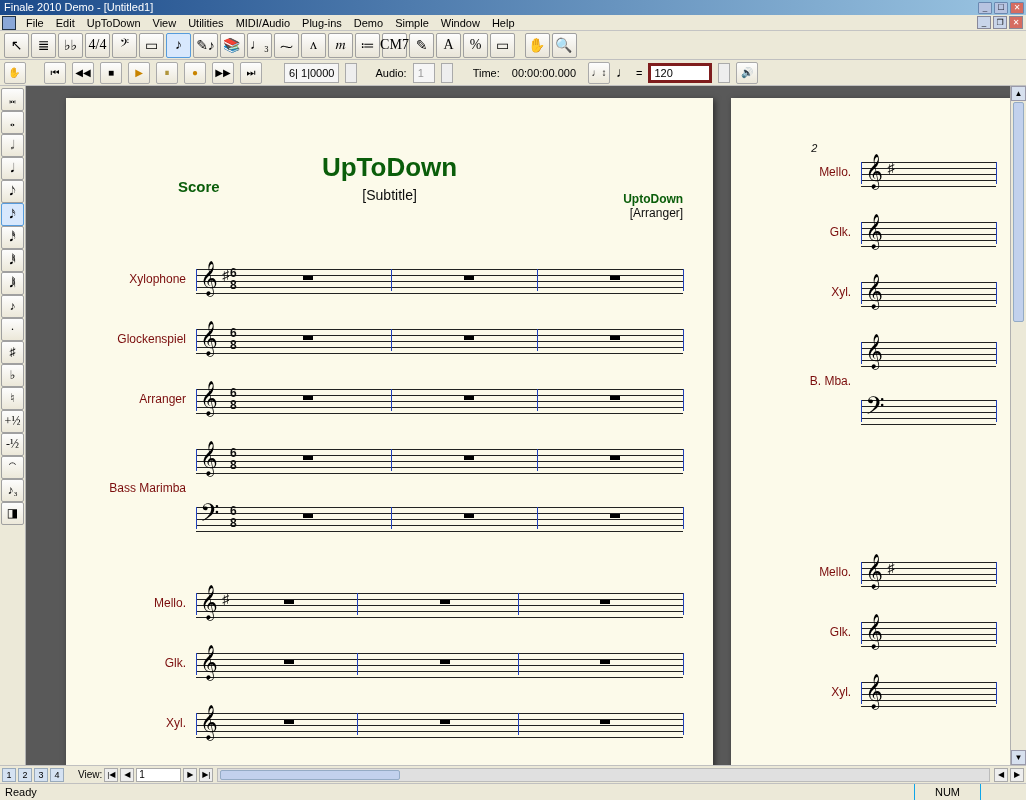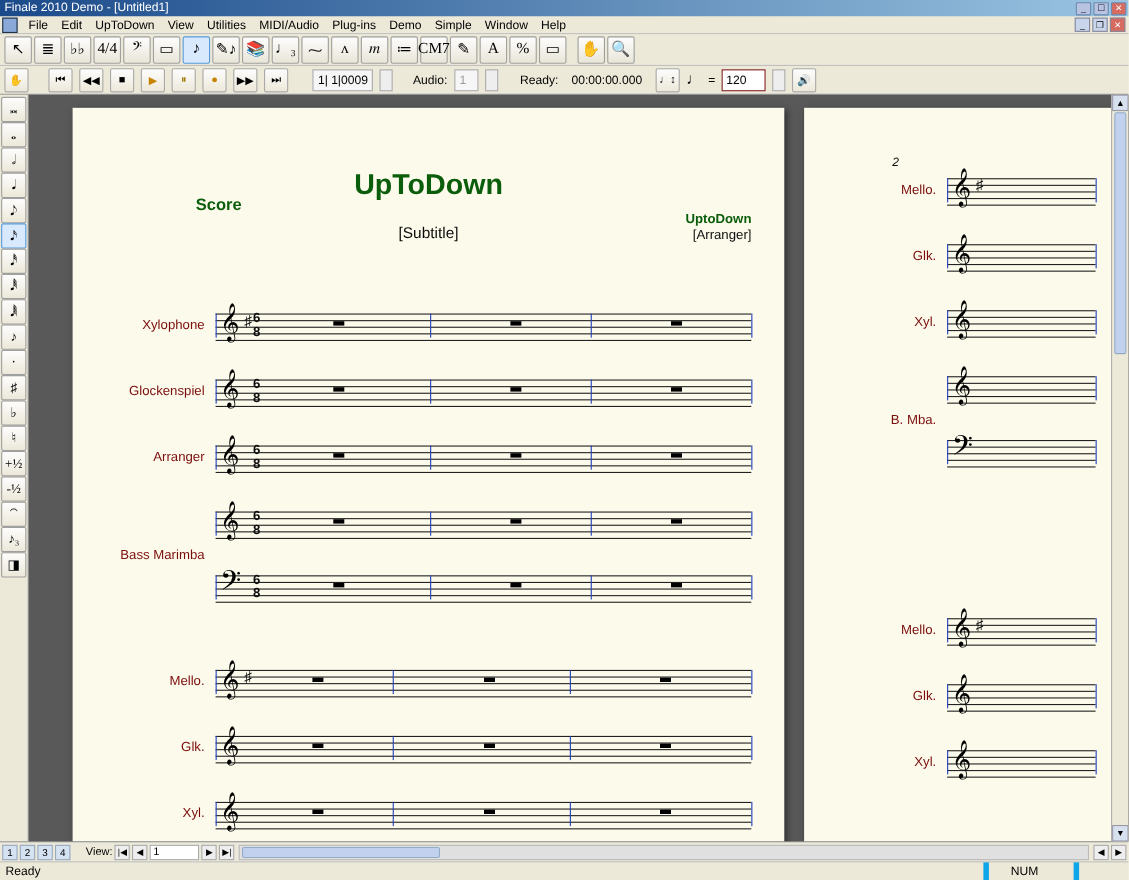--- a/index.html
+++ b/index.html
@@ -24,33 +24,33 @@
 .toolbar { height: 29px; background: #ece9d8; border-bottom: 1px solid #c0c0c0; display: flex; align-items: center; padding: 2px 4px; gap: 2px; }
 .tbtn { width: 25px; height: 25px; background: linear-gradient(#fdfdfd, #e9e5d8); border: 1px solid #a0a0a0; border-radius: 2px; display: flex; align-items: center; justify-content: center; font-family: serif; font-size: 14px; cursor: pointer; }
 .tbtn.selected { background: #d8e8fd; border-color: #569bdc; }
 .tsep { width: 6px; }
 
 
 .playback-bar { height: 26px; background: #ece9d8; border-bottom: 1px solid #c0c0c0; display: flex; align-items: center; padding: 2px 4px; gap: 6px; font-size: 11px; }
 .pbtn { width: 22px; height: 22px; background: linear-gradient(#fdfdfd, #ece8d9); border: 1px solid #aaa; border-radius: 2px; display: flex; align-items: center; justify-content: center; font-size: 10px; cursor: pointer; }
 .pbox { background: #f6f6f6; border: 1px solid #aaa; padding: 1px 4px; font-size: 11px; height: 20px; display: flex; align-items: center; }
 .spin { width: 12px; height: 20px; border: 1px solid #aaa; background: #eee; }
-.tempo-input { width: 40px; height: 20px; border: 1px solid #7f1d1d; font-size: 11px; padding: 0 3px; }
+.tempo-input { width: 64px; height: 20px; border: 3px solid #7f1d1d; font-size: 11px; padding: 0 3px; }
 
 
 .main { flex: 1; display: flex; overflow: hidden; background: #595959; position: relative; }
 .side-toolbar { width: 26px; background: #ece9d8; border-right: 1px solid #b3b3b3; display: flex; flex-direction: column; align-items: center; padding-top: 2px; gap: 0px; }
 .sbtn { width: 23px; height: 23px; background: linear-gradient(#fdfdfd, #ece8d9); border: 1px solid #a0a0a0; border-radius: 2px; display: flex; align-items: center; justify-content: center; font-size: 12px; cursor: pointer; font-family: serif; }
 .sbtn.selected { background: #d8e8fd; border-color: #569bdc; }
 .viewport { flex: 1; overflow: hidden; background: #595959; position: relative; display: flex; gap: 18px; padding: 12px 0 0 40px; }
 .score-page { background: #fcfaea; width: 660px; height: 945px; box-shadow: 2px 2px 6px rgba(0,0,0,.5); padding: 54px 30px 30px 30px; font-family: "Times New Roman", serif; color: #0e0e0e; position: relative; }
 .score-page.second { width: 300px; }
 .score-label { color: #0a5d0a; font-size: 15px; font-weight: bold; position: absolute; left: 112px; top: 80px; }
 .title { text-align: center; font-size: 26px; font-weight: bold; color: #0a5d0a; }
-.subtitle { text-align: center; font-size: 14px; color: #0c0c0c; margin-top: 20px; }
+.subtitle { text-align: center; font-size: 14px; color: #0c0c0c; margin-top: 4px; }
 .composer { position: absolute; right: 30px; top: 94px; text-align: right; font-size: 12px; }
 .composer .cname { color: #0a5d0a; font-weight: bold; }
 .system { margin-top: 36px; }
 .system.first { margin-top: 60px; }
 .inst { display: flex; align-items: center; margin-bottom: 28px; }
 .inst-name { width: 100px; text-align: right; padding-right: 10px; font-size: 12px; color: #7a0c0c; }
 .staff { flex: 1; height: 32px; position: relative; }
 .staff .lines { position: absolute; left: 0; right: 0; top: 6px; }
 .staff .lines div { height: 1px; background: #222; margin-bottom: 5px; }
 .staff .bar { position: absolute; top: 6px; bottom: 4px; width: 1px; background: #2040bb; }
@@ -65,21 +65,21 @@
 .page-bar { height: 18px; background: #ece9d8; border-top: 1px solid #c0c0c0; display: flex; align-items: center; font-size: 10px; padding: 0 2px; gap: 2px; }
 .tabbtn { width: 14px; height: 14px; background: #d5e2f2; border: 1px solid #9ab; font-size: 9px; text-align: center; line-height: 12px; }
 .page-input { width: 45px; height: 14px; border: 1px solid #aaa; font-size: 10px; padding: 0 2px; }
 .navbtn { width: 14px; height: 14px; background: #eee; border: 1px solid #aaa; font-size: 8px; text-align: center; line-height: 12px; }
 .hscroll { flex: 1; height: 14px; background: #e0e0e0; border: 1px solid #bbb; position: relative; margin: 0 2px; }
 .hscroll .thumb { position: absolute; left: 2px; top: 1px; bottom: 1px; width: 180px; background: #c2d1ed; border: 1px solid #94abc5; border-radius: 2px; }
 
 
 .status { height: 17px; background: #ece9d8; border-top: 1px solid #c0c0c0; font-size: 11px; display: flex; align-items: center; padding: 0 5px; }
 .status .fill { flex: 1; }
-.status .cell { border-left: 5px solid #0ea5e9; padding: 0 20px; height: 100%; display: flex; align-items: center; margin-left: 12px; }
+.status .cell { border-left: 1px solid #0ea5e9; padding: 0 20px; height: 100%; display: flex; align-items: center; }
 </style>
 </head>
 <body>
 
 <div class="title-bar">
   <span>Finale 2010 Demo - [Untitled1]</span>
   <span class="spacer"></span>
   <div class="win-btns">
     <div class="win-btn">_</div>
     <div class="win-btn">☐</div>
@@ -137,28 +137,28 @@
   <div style="width:6px"></div>
   <div class="pbtn">⏮</div>
   <div class="pbtn">◀◀</div>
   <div class="pbtn">■</div>
   <div class="pbtn" style="color:#c88400">▶</div>
   <div class="pbtn" style="color:#9a7700">⏸</div>
   <div class="pbtn" style="color:#c88400">●</div>
   <div class="pbtn">▶▶</div>
   <div class="pbtn">⏭</div>
   <div style="width:10px"></div>
-  <div class="pbox">1| 1|0009</div>
+  <div class="pbox">6| 1|0000</div>
   <div class="spin"></div>
   <div style="width:6px"></div>
   <span>Audio:</span>
   <div class="pbox" style="width:22px;color:#999">1</div>
   <div class="spin"></div>
   <div style="width:8px"></div>
-  <span>Ready:</span>
+  <span>Time:</span>
   <span style="padding:0 6px">00:00:00.000</span>
   <div class="pbtn">♩↕</div>
   <span style="font-family:serif;font-size:14px">♩</span>
   <span>=</span>
   <input class="tempo-input" value="120" style="">
   <div class="spin"></div>
   <div class="pbtn">🔊</div>
 </div>
 
 <div class="main">

